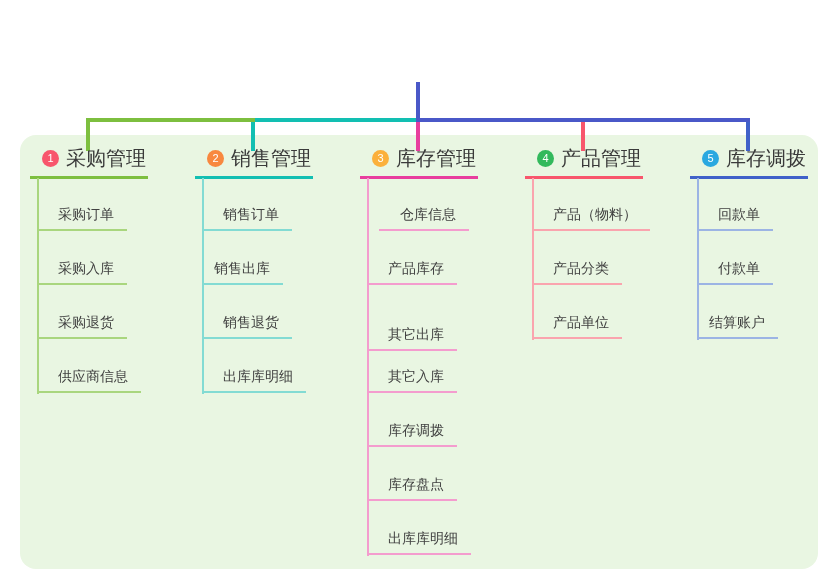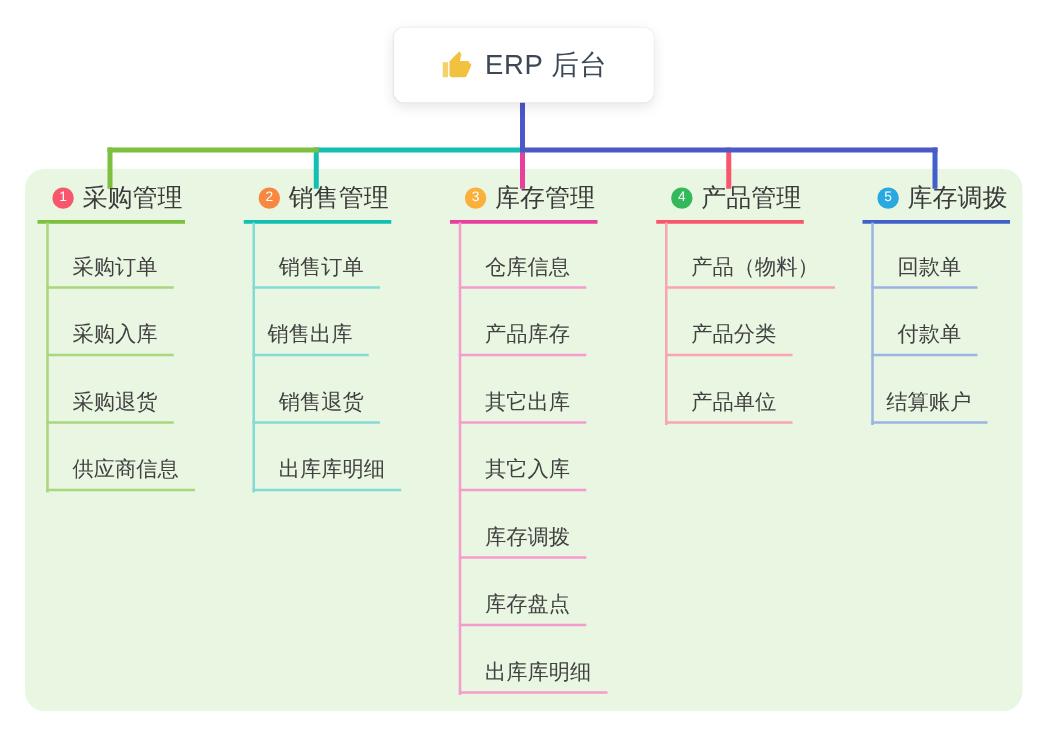--- a/index.html
+++ b/index.html
@@ -30,21 +30,21 @@
   .badge {
     width:17px; height:17px; border-radius:50%; color:#ffffff;
     font-size:11px; line-height:17px; text-align:center; flex:0 0 17px;
   }
   .branch-label { font-size:20px; color:#3a3a3a; }
   .branch-underline { position:absolute; left:0; top:36px; width:118px; height:3px; }
   .child-rail { position:absolute; left:7px; top:38px; width:2px; }
   .child {
     position:absolute; left:7px; white-space:nowrap;
     padding:0 13px 5px 21px; border-bottom:2px solid transparent;
-    font-size:17px; line-height:20px; color:#414141;
+    font-size:14px; line-height:20px; color:#414141;
   }
 </style>
 </head>
 <body>
 
 <div class="canvas">
 
   <div class="panel" style="background-color: rgb(233, 246, 226);"></div>
 
   <div class="stub" style="left: 86px; background-color: rgb(125, 191, 63);"></div>
@@ -52,29 +52,20 @@
   <div class="stub" style="left: 416px; background-color: rgb(232, 62, 158);"></div>
   <div class="stub" style="left: 581px; background-color: rgb(248, 86, 108);"></div>
   <div class="stub" style="left: 746px; background-color: rgb(64, 97, 201);"></div>
 
   <div class="hline" style="left: 418px; width: 332px; background-color: rgb(74, 88, 200);"></div>
   <div class="hline" style="left: 253px; width: 167px; background-color: rgb(18, 191, 178);"></div>
   <div class="hline" style="left: 86px; width: 169px; background-color: rgb(125, 191, 63);"></div>
 
   <div class="vline root-line" style="background-color: rgb(74, 88, 200);"></div>
 
-  <div class="root-card">
-    <span class="root-icon" style="color: rgb(242, 193, 61);">
-      <svg viewBox="0 0 24 24" fill="currentColor" aria-hidden="true">
-        <path d="M2 10h4v11H2z" opacity="0.75"></path>
-        <path d="M22 11c0-1.1-.9-2-2-2h-5.3l.95-4.57c.02-.1.03-.21.03-.32 0-.41-.17-.79-.44-1.06L14.17 2 7.59 8.59C7.22 8.95 7 9.45 7 10v9c0 1.1.9 2 2 2h9c.83 0 1.54-.5 1.84-1.22l3.02-7.05c.09-.23.14-.47.14-.73v-1z"></path>
-      </svg>
-    </span>
-    <span class="root-label">ERP 后台</span>
-  </div>
 
   <div class="branch" style="left:30px">
     <div class="branch-header">
       <span class="badge" style="background-color: rgb(248, 86, 108);">1</span>
       <span class="branch-label">采购管理</span>
     </div>
     <div class="branch-underline" style="background-color: rgb(125, 191, 63);"></div>
     <div class="child-rail" style="height: 216px; background-color: rgb(169, 214, 126);"></div>
     <div class="child" style="top: 64px; border-bottom-color: rgb(169, 214, 126);">采购订单</div>
     <div class="child" style="top: 118px; border-bottom-color: rgb(169, 214, 126);">采购入库</div>
@@ -95,23 +86,23 @@
     <div class="child" style="top: 226px; border-bottom-color: rgb(131, 219, 211);">出库库明细</div>
   </div>
 
   <div class="branch" style="left:360px">
     <div class="branch-header">
       <span class="badge" style="background-color: rgb(251, 176, 59);">3</span>
       <span class="branch-label">库存管理</span>
     </div>
     <div class="branch-underline" style="background-color: rgb(232, 62, 158);"></div>
     <div class="child-rail" style="height: 378px; background-color: rgb(244, 156, 206);"></div>
-    <div class="child" style="top: 64px; border-bottom-color: rgb(244, 156, 206);">仓库信息</div>
+    <div class="child" style="top: 64px; border-bottom-color: rgb(244, 156, 206); margin-left: 12px;">仓库信息</div>
     <div class="child" style="top: 118px; border-bottom-color: rgb(244, 156, 206);">产品库存</div>
-    <div class="child" style="top: 172px; border-bottom-color: rgb(244, 156, 206);">其它出库</div>
+    <div class="child" style="top: 184px; border-bottom-color: rgb(244, 156, 206);">其它出库</div>
     <div class="child" style="top: 226px; border-bottom-color: rgb(244, 156, 206);">其它入库</div>
     <div class="child" style="top: 280px; border-bottom-color: rgb(244, 156, 206);">库存调拨</div>
     <div class="child" style="top: 334px; border-bottom-color: rgb(244, 156, 206);">库存盘点</div>
     <div class="child" style="top: 388px; border-bottom-color: rgb(244, 156, 206);">出库库明细</div>
   </div>
 
   <div class="branch" style="left:525px">
     <div class="branch-header">
       <span class="badge" style="background-color: rgb(51, 185, 92);">4</span>
       <span class="branch-label">产品管理</span>

